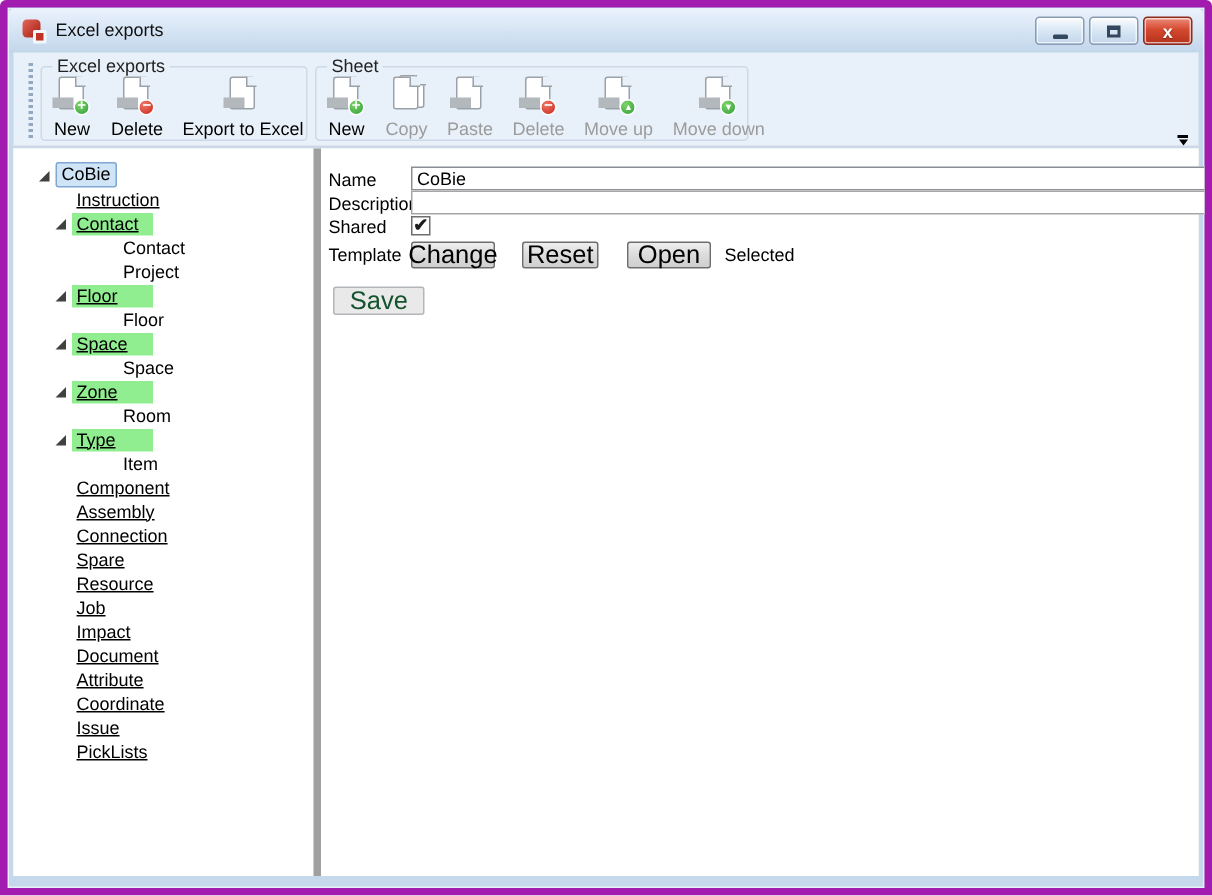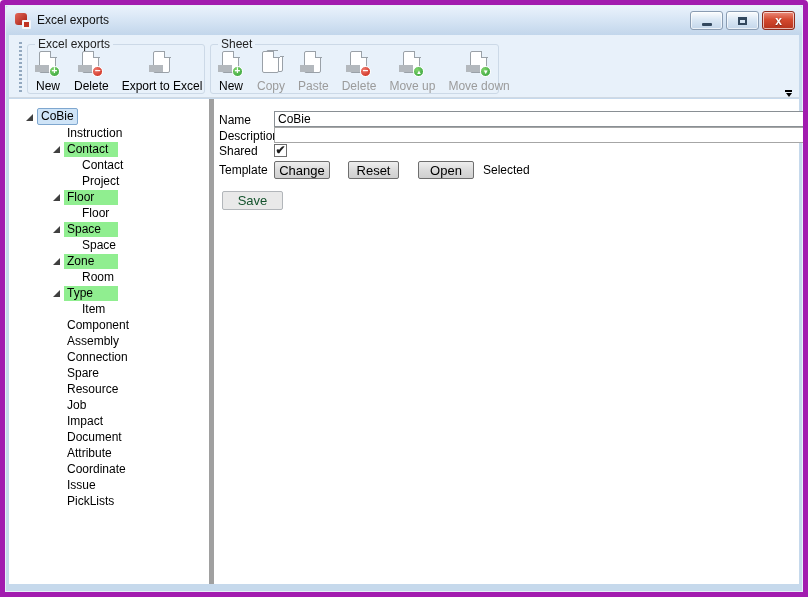--- a/index.html
+++ b/index.html
@@ -94,21 +94,21 @@
   
   .content{ position:absolute; left:4px; right:4px; top:94px; bottom:8px; background:#fff; }
   .tree-panel{ position:absolute; left:0; top:0; bottom:0; width:200px; background:#fff; overflow:hidden; }
   .splitter{ position:absolute; left:200px; top:0; bottom:0; width:5px; background:#a0a0a0; }
   .form-panel{ position:absolute; left:205px; right:0; top:0; bottom:0; background:#fff; }
 
   
   .tree{ padding-top:10px; }
   .tree-row{ height:16px; line-height:15px; display:flex; align-items:center; white-space:nowrap; }
   .tree-row.lvl0{ padding-left:16px; }
-  .tree-row.lvl1{ padding-left:43px; }
+  .tree-row.lvl1{ padding-left:27px;text-decoration:underline; }
   .tree-row.lvl2{ padding-left:70px; }
   .twisty{ display:inline-block; width:12px; height:12px; position:relative; flex:0 0 12px; }
   .twisty.exp::before{
     content:""; position:absolute; left:1px; top:3px; width:0; height:0;
     border-left:7px solid transparent; border-bottom:7px solid #404040;
   }
   .tree-label{ padding:0 3px; }
   .tree-label.hl-green{ background:#90ee90; min-width:54px; }
   .tree-label.selected{
     background:#cfe4f7; border:1px solid #7fa7cf; border-radius:2px; padding:0 3px; margin-top:-1px;
@@ -125,21 +125,21 @@
   .textbox.desc{ border-color:#a6a6a6; }
   .checkbox{
     position:absolute; left:60px; top:45px; width:13px; height:13px;
     border:1px solid #6e6e6e; background:#fff; display:flex; align-items:center; justify-content:center;
   }
   .checkbox .check{ color:#1c1c1c; font-size:12px; font-weight:bold; line-height:1; margin-top:-2px; }
   .btn{
     position:absolute; height:18px;
     border:1px solid #6e6e6e; border-radius:2px;
     background:linear-gradient(#eeeeee,#dcdcdc 48%,#cfcfcf);
-    font-family:"Liberation Sans", sans-serif; font-size:13px; color:#000;
+    font-family:"Liberation Sans", sans-serif; font-size:17px; color:#000;
     display:flex; align-items:center; justify-content:center;
   }
   .btn.disabled{
     border-color:#b2b6ba; background:#e9e9e9; color:#14532d;
   }
 </style>
 </head>
 <body>
 
 <div class="window">

